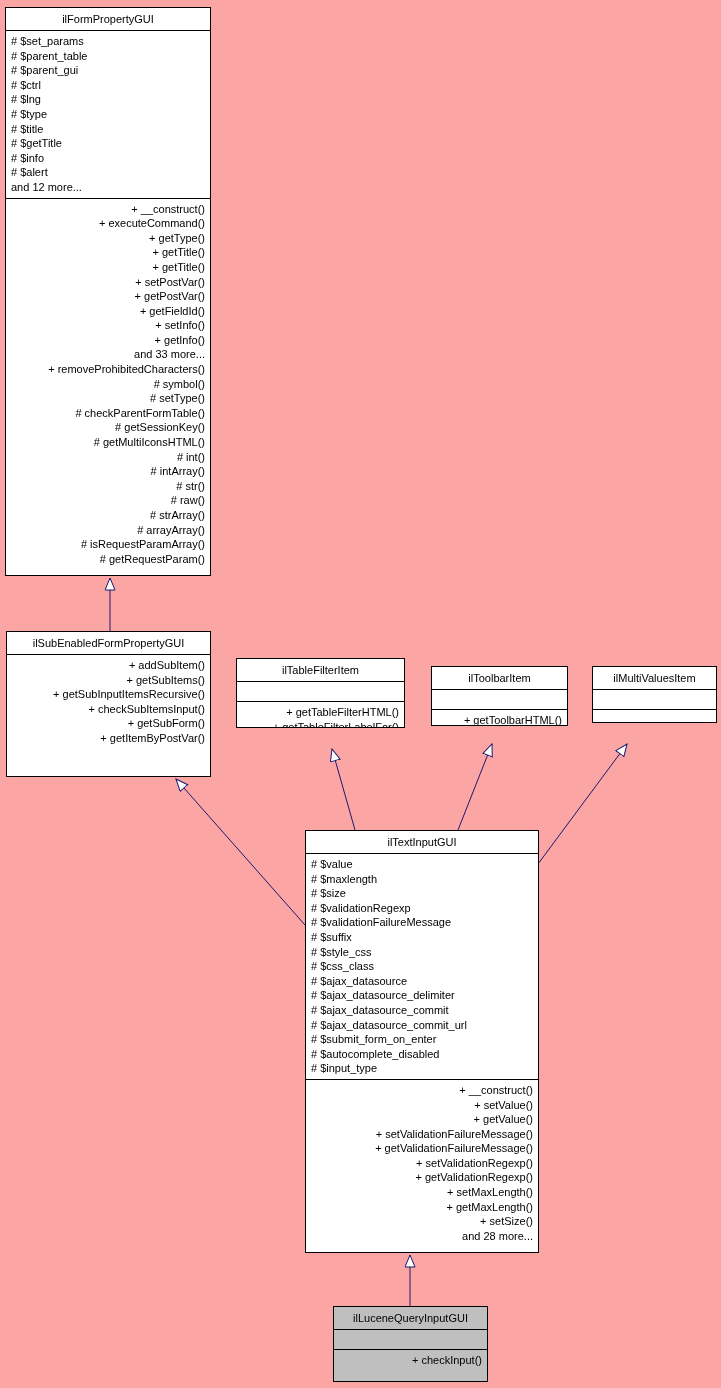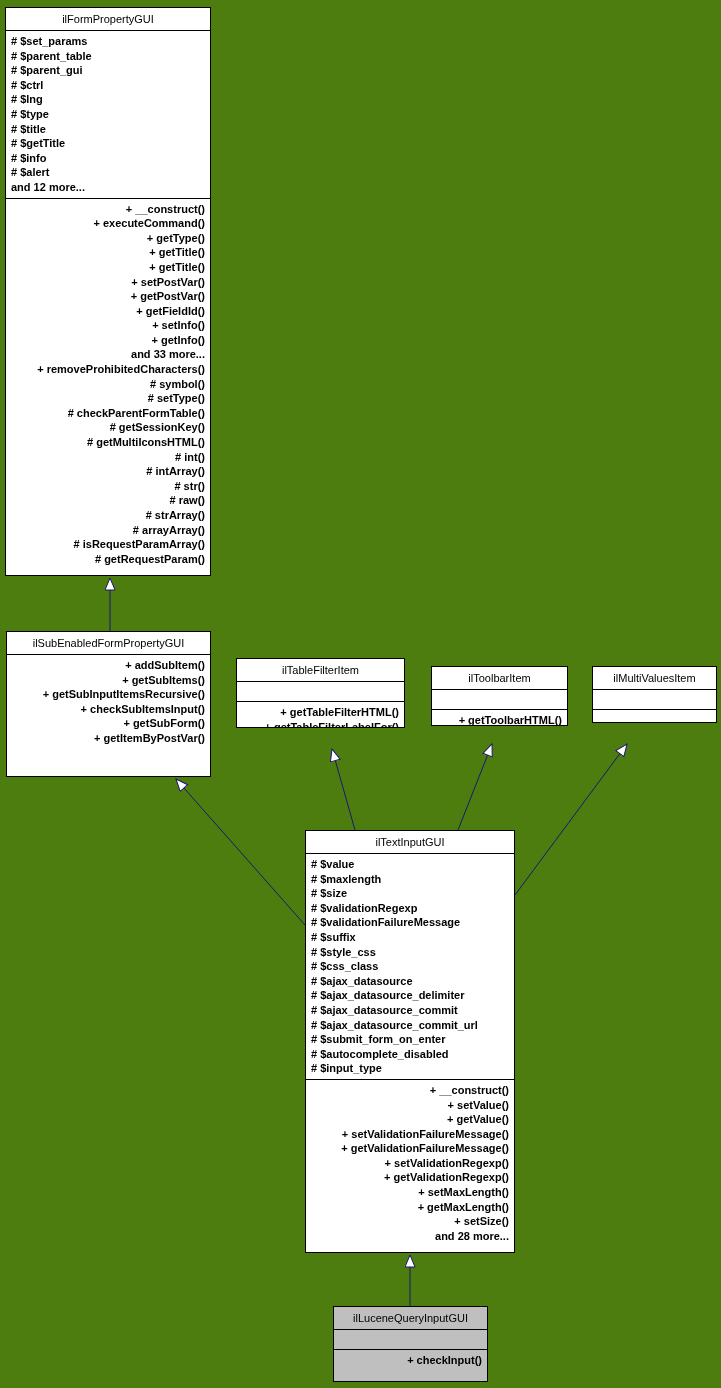--- a/index.html
+++ b/index.html
@@ -3,41 +3,40 @@
 <meta charset="utf-8">
 <style>
   :root{
     --edge:#191970;
     --border:#000000;
     --boxfill:#ffffff;
     --hlfill:#bfbfbf;
   }
   html,body{margin:0;padding:0;background:#fff;}
   .canvas{
-    position:relative;width:721px;height:1388px;background:#4d7c0f;
+    position:relative;width:721px;height:1388px;background:#fca5a5;
     font-family:"Liberation Sans",sans-serif;font-size:11px;color:#000;
     overflow:hidden;
   }
   .edges{position:absolute;left:0;top:0;pointer-events:none;}
   .edges line{stroke:var(--edge);stroke-width:1;}
   .classbox{
     position:absolute;background:var(--boxfill);border:1px solid var(--border);
     display:flex;flex-direction:column;box-sizing:border-box;overflow:hidden;
     cursor:pointer;
   }
   .classbox.hl{background:var(--hlfill);}
   .ctitle{
     flex:0 0 auto;text-align:center;padding:5px 3px 4px 3px;
     line-height:13px;border-bottom:1px solid var(--border);
     white-space:nowrap;
   }
   .sec{
     flex:0 0 auto;padding:3px 5px;line-height:14.6px;min-height:13px;
     white-space:nowrap;
-    font-weight:bold;
   }
   .sec + .sec{border-top:1px solid var(--border);}
   .sec:last-child{flex:1 1 auto;text-align:right;}
   .mline{white-space:pre;}
 </style>
 </head>
 <body>
 
 <div class="canvas">
 
@@ -127,21 +126,21 @@
         <div class="mline">+ getToolbarHTML()</div>
       </div>
   </div>
 
   <div class="classbox" style="left:592px;top:666px;width:125px;height:57px">
     <div class="ctitle">ilMultiValuesItem</div>
     <div class="sec"></div>
     <div class="sec"></div>
   </div>
 
-  <div class="classbox" style="left:305px;top:830px;width:210px;height:423px">
+  <div class="classbox" style="left:305px;top:830px;width:234px;height:423px">
     <div class="ctitle">ilTextInputGUI</div>
     <div class="sec">
         <div class="mline"># $value</div>
         <div class="mline"># $maxlength</div>
         <div class="mline"># $size</div>
         <div class="mline"># $validationRegexp</div>
         <div class="mline"># $validationFailureMessage</div>
         <div class="mline"># $suffix</div>
         <div class="mline"># $style_css</div>
         <div class="mline"># $css_class</div>

